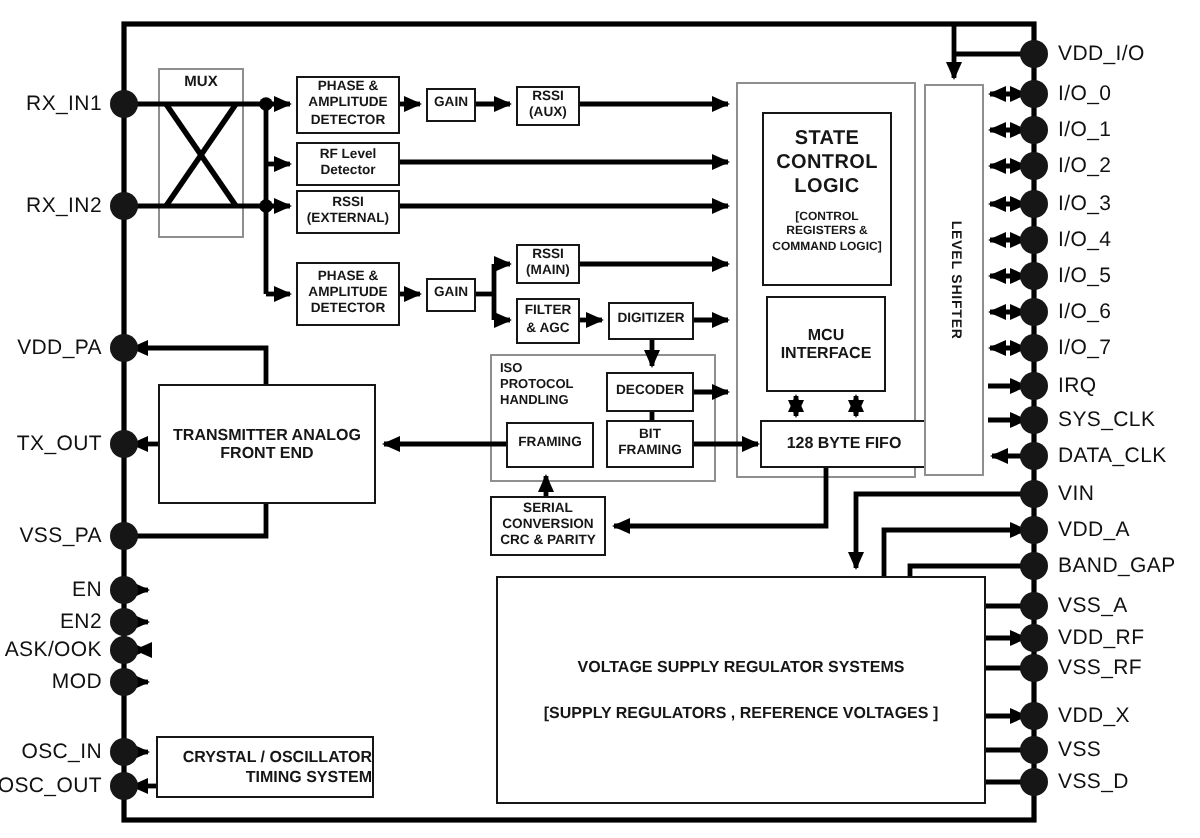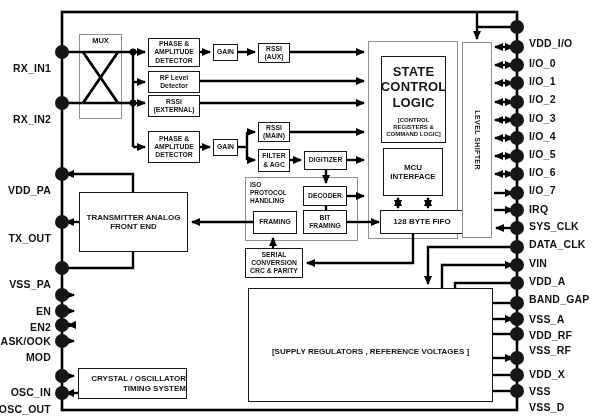--- a/index.html
+++ b/index.html
@@ -13,33 +13,33 @@
     display:flex;align-items:center;justify-content:center;
     text-align:center;font-weight:700;line-height:1.18;color:#161616;
   }
   .container{border:1.6px solid #8f8f8f;}
   .col{flex-direction:column;}
   .toplbl{align-items:flex-start;padding-top:2px;}
   .f60{font-size:6.0px;}
   .f68{font-size:6.8px;}
   .f75{font-size:7.5px;}
   .f80{font-size:8px;}
-  .f90{font-size:13px;letter-spacing:.2px;}
+  .f90{font-size:10px;letter-spacing:.2px;}
   .isolbl{position:absolute;top:3px;left:4px;width:44px;text-align:left;font-size:6.5px;font-weight:700;line-height:1.25;}
   .vtext{transform:rotate(90deg);white-space:nowrap;font-size:7px;letter-spacing:.4px;}
   .sub{margin-top:7px;}
   svg.wires{position:absolute;left:0;top:0;z-index:5;pointer-events:none;}
   .pin{position:absolute;height:0;z-index:6;}
   .pin-dot{
     position:absolute;width:14px;height:14px;border-radius:50%;
     background:#161616;top:-7px;
   }
   .pin-label{
-    position:absolute;top:16px;transform:translateY(-52%);
-    font-weight:700;font-size:10.5px;letter-spacing:.2px;white-space:nowrap;color:#111;
+    position:absolute;top:0;transform:translateY(-52%);
+    font-weight:400;font-size:10.5px;letter-spacing:.2px;white-space:nowrap;color:#111;
   }
   .pin-left{left:0;width:70px;}
   .pin-left .pin-dot{left:55px;}
   .pin-left .pin-label{right:19px;}
   .pin-right{left:510px;width:90px;}
   .pin-right .pin-dot{left:0;}
   .pin-right .pin-label{left:19px;}
 </style>
 </head>
 <body>
@@ -118,20 +118,21 @@
   </div>
 
   <div class="block f80" style="left:79px;top:192px;width:109px;height:60px;">
     <span>TRANSMITTER ANALOG FRONT END</span>
   </div>
   <div class="block f80" style="left:78px;top:368px;width:109px;height:31px;text-align:right;">
     <span>CRYSTAL / OSCILLATOR TIMING SYSTEM</span>
   </div>
 
   <div class="block col f80" style="left:248px;top:288px;width:245px;height:114px;">
+    <span>VOLTAGE SUPPLY REGULATOR SYSTEMS</span>
     <span style="margin-top:14px;">[SUPPLY REGULATORS , REFERENCE VOLTAGES ]</span>
   </div>
 
   <svg class="wires" width="600" height="419" viewBox="0 0 600 419">
     <defs>
       <marker id="mE" viewBox="0 0 9 8" refX="8" refY="4" markerWidth="9" markerHeight="8" orient="auto" markerUnits="userSpaceOnUse">
         <path d="M0,0 L9,4 L0,8 Z" fill="#000"></path>
       </marker>
       <marker id="mS" viewBox="0 0 9 8" refX="8" refY="4" markerWidth="9" markerHeight="8" orient="auto-start-reverse" markerUnits="userSpaceOnUse">
         <path d="M0,0 L9,4 L0,8 Z" fill="#000"></path>

